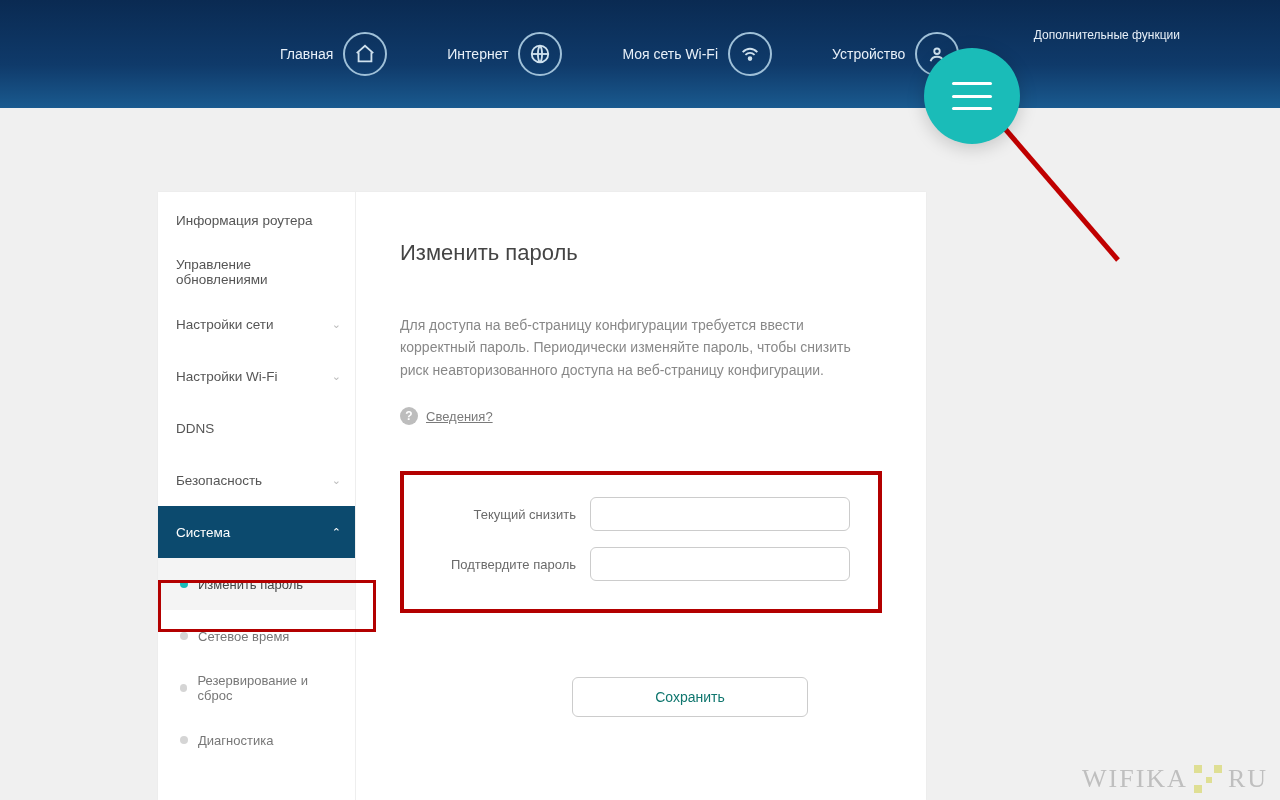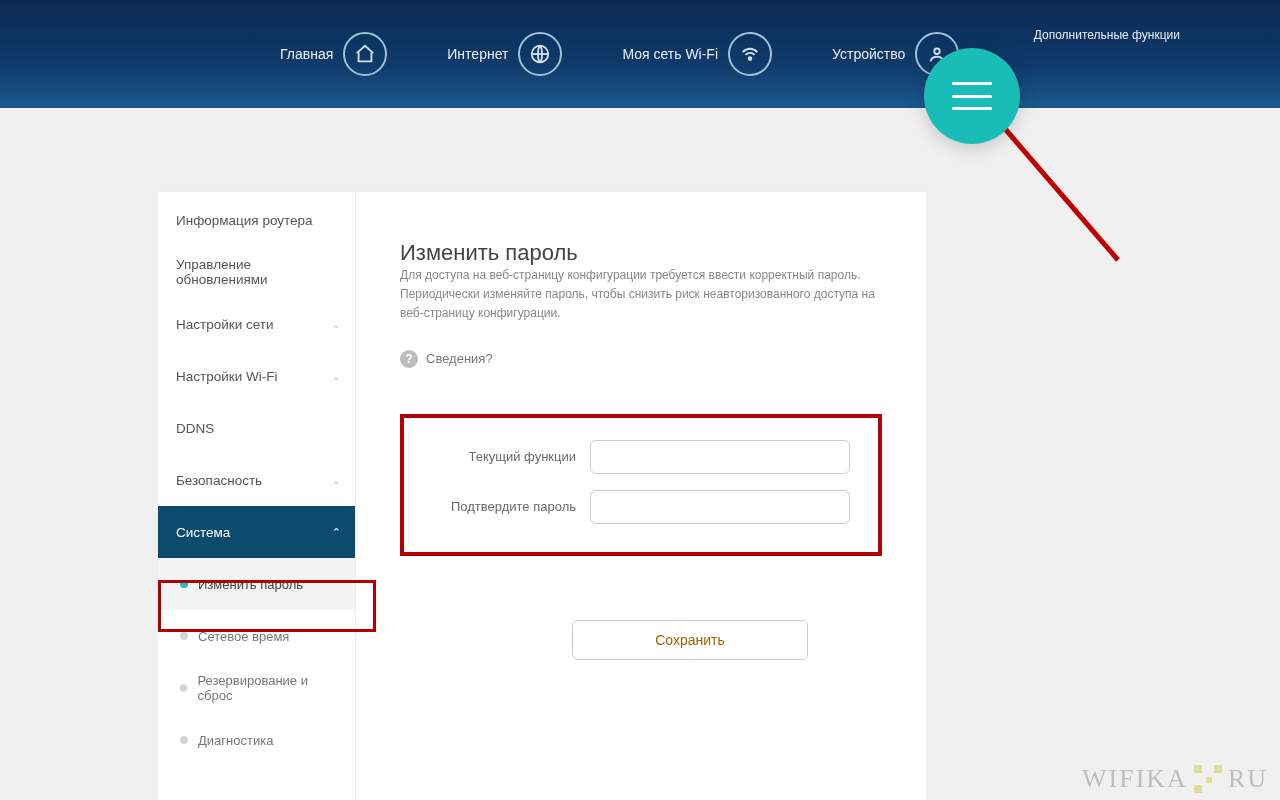--- a/index.html
+++ b/index.html
@@ -139,37 +139,38 @@
   }
 
   .content {
     flex: 1;
     padding: 48px 44px 0 44px;
     position: relative;
     color: #555;
   }
   .title { font-size: 22px; color: #444; font-weight: 400; }
   .desc {
-    font-size: 12px;
+    margin-top: 48px;
+    font-size: 14px;
     line-height: 1.6;
     color: #888;
     max-width: 560px;
   }
   .info-link {
     margin-top: 26px;
     display: flex; align-items: center; gap: 8px;
     font-size: 13px;
   }
   .info-link .q {
     width: 18px; height: 18px; border-radius: 50%;
     background: #bdbdbd; color: #fff;
     display: flex; align-items: center; justify-content: center;
     font-size: 12px; font-weight: bold;
   }
-  .info-link a { color: #7a7a7a; cursor: pointer; }
+  .info-link a { color: #7a7a7a; text-decoration: underline; cursor: pointer; }
 
   .form-box {
     margin-top: 46px;
     border: 4px solid #b30000;
     padding: 22px 24px 28px 24px;
     width: 482px;
   }
   .form-row {
     display: flex;
     align-items: center;
@@ -193,21 +194,21 @@
   }
   .save-btn {
     margin-top: 64px;
     margin-left: 172px;
     width: 236px;
     height: 40px;
     border: 1px solid #ccc;
     background: #fff;
     border-radius: 6px;
     font-size: 14px;
-    color: #a16207;
+    color: #0f766e;
     cursor: pointer;
   }
 
   .watermark {
     position: absolute;
     right: 12px; bottom: 6px;
     font-family: Liberation Serif, serif;
     font-size: 26px;
     letter-spacing: 2px;
     color: #bfbfbf;
@@ -340,21 +341,21 @@
     <h1 class="title">Изменить пароль</h1>
     <p class="desc">Для доступа на веб-страницу конфигурации требуется ввести корректный пароль. Периодически изменяйте пароль, чтобы снизить риск неавторизованного доступа на веб-страницу конфигурации.</p>
 
     <div class="info-link">
       <span class="q">?</span>
       <a>Сведения?</a>
     </div>
 
     <div class="form-box">
       <div class="form-row">
-        <span class="form-label">Текущий функции</span>
+        <span class="form-label">Текущий снизить</span>
         <input class="form-input" type="password" value="" style="">
       </div>
       <div class="form-row">
         <span class="form-label">Подтвердите пароль</span>
         <input class="form-input" type="password" value="" style="">
       </div>
     </div>
 
     <button class="save-btn">Сохранить</button>
   </div>

